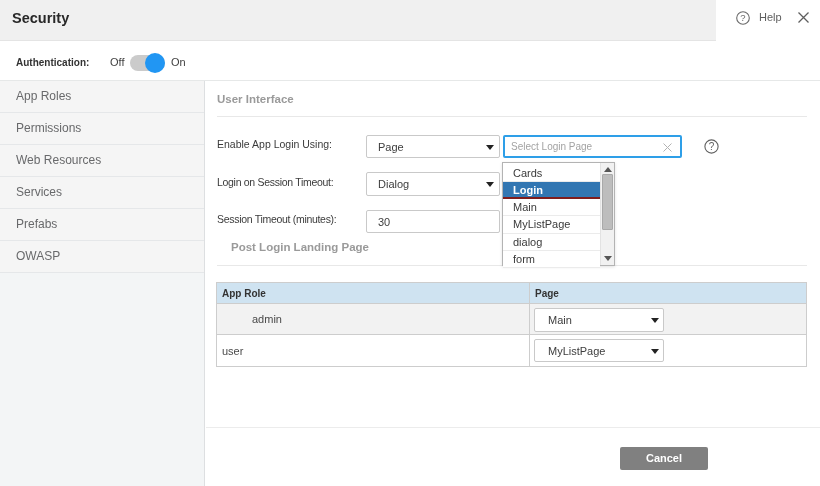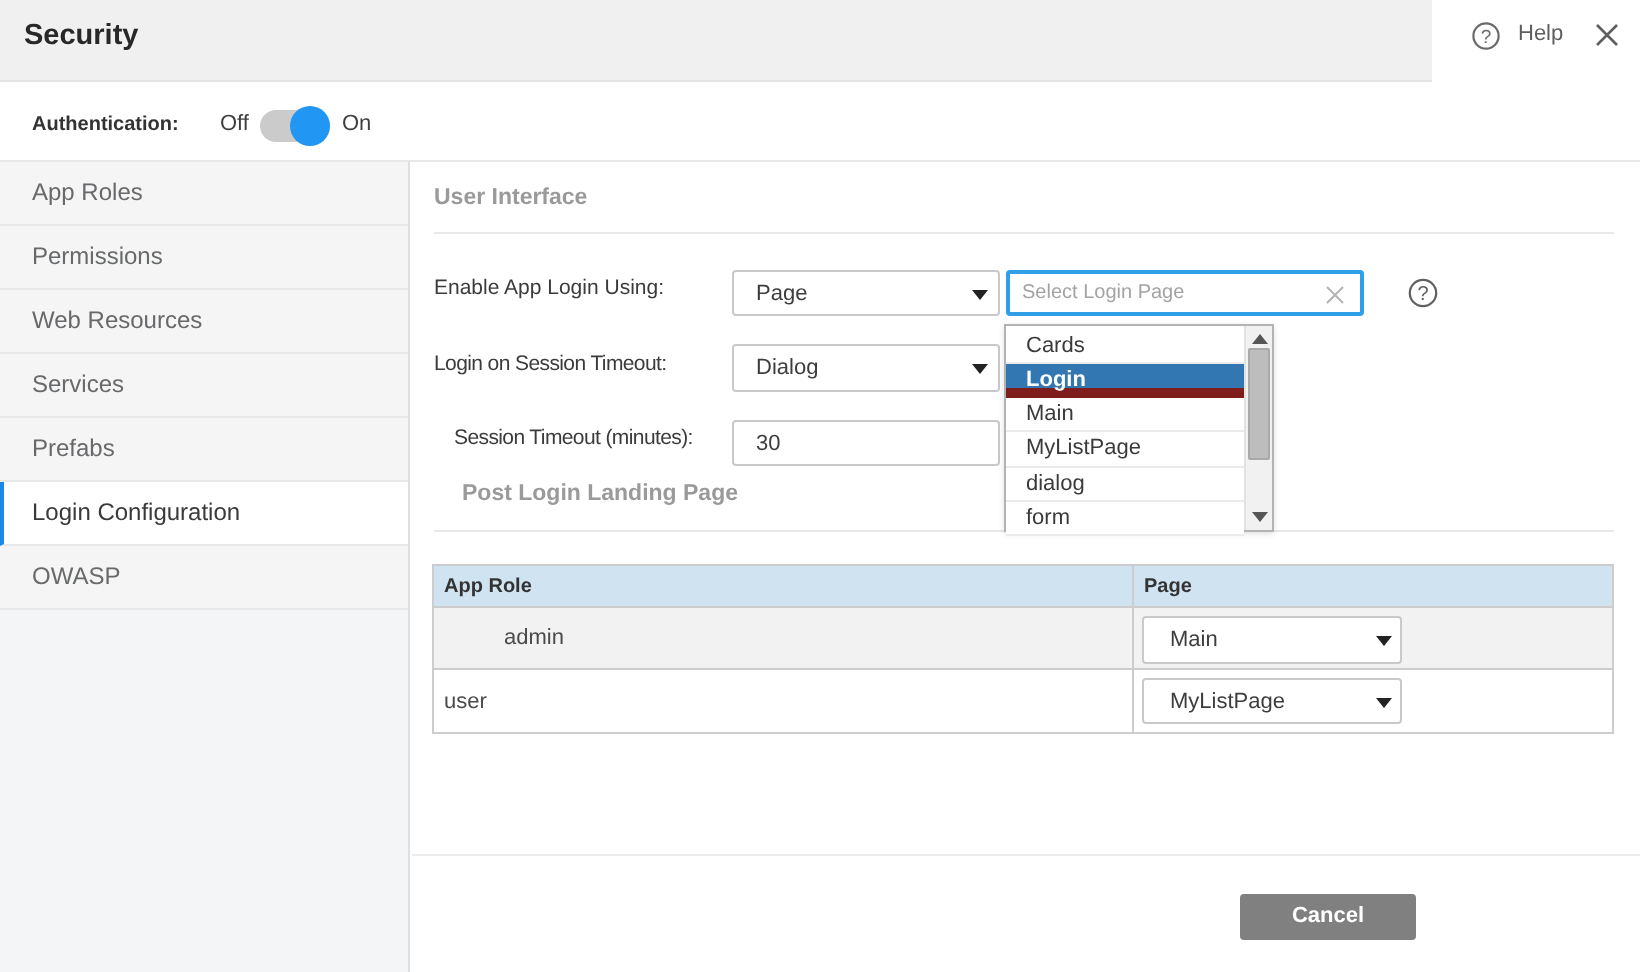--- a/index.html
+++ b/index.html
@@ -51,24 +51,24 @@
 .tsel { position:relative; width:130px; height:23px; border:1px solid #c9c9c9; border-radius:2px; background:#fff; margin-left:4px; }
 .tsel .txt { position:absolute; left:13px; top:50%; transform:translateY(-50%); font-size:11px; color:#3d3d3d; }
 .tsel .caret { right:4px; }
 
 
 .btn { position:absolute; top:367px; height:23px; border-radius:2px; color:#fff; font-size:11px; font-weight:bold; text-align:center; line-height:23px; }
 .btn.cancel { left:414px; width:88px; background:#808080; }
 .btn.save { left:511px; width:105px; background:#1a8ce8;margin-top:44px; }
 
 
-.dd { position:absolute; left:296px; top:82px; width:135px; height:104px; background:#fff; border:1px solid #b3b3b3; box-shadow:0 1px 3px rgba(0,0,0,0.12); z-index:5; }
+.dd { position:absolute; left:296px; top:82px; width:113px; height:104px; background:#fff; border:1px solid #b3b3b3; box-shadow:0 1px 3px rgba(0,0,0,0.12); z-index:5; }
 .dd .items { position:absolute; left:0; top:0; right:14px; bottom:0; }
 .dd .it { height:17.2px; line-height:16.5px; padding-left:10px; font-size:11px; color:#3a3a3a; background:#fff; border-bottom:1px solid #ebebeb; }
-.dd .it.sel { background:#3276b2; color:#fff; font-weight:bold; border-bottom:5px solid #7f1d1d; }
+.dd .it.sel { background:#3276b2; color:#fff; font-weight:bold; border-bottom:2px solid #7f1d1d; }
 .dd .sb { position:absolute; right:0; top:0; width:14px; height:102px; background:#f1f1f1; border-left:1px solid #e2e2e2; }
 .dd .sb .up { position:absolute; top:4px; left:3px; width:0; height:0; border-left:4px solid transparent; border-right:4px solid transparent; border-bottom:5px solid #555; }
 .dd .sb .dn { position:absolute; bottom:4px; left:3px; width:0; height:0; border-left:4px solid transparent; border-right:4px solid transparent; border-top:5px solid #555; }
 .dd .sb .th { position:absolute; top:11px; left:1px; width:11px; height:56px; background:#bdbdbd; border:1px solid #a9a9a9; border-radius:1px; }
 </style>
 </head>
 <body>
 <div id="app">
 
   <div class="hdr">
@@ -91,21 +91,20 @@
     <span class="on">On</span>
   </div>
   <div class="authline"></div>
 
   <div class="side">
     <div class="item">App Roles</div>
     <div class="item">Permissions</div>
     <div class="item">Web Resources</div>
     <div class="item">Services</div>
     <div class="item">Prefabs</div>
-    <div class="item sel">Login Configuration</div>
     <div class="item">OWASP</div>
   </div>
 
   <div class="content">
     <div class="h2" style="left:11px; top:13px;">User Interface</div>
     <div class="hline" style="left:11px; top:36px; width:590px;"></div>
 
     <div class="flabel" style="left:11px; top:58px;">Enable App Login Using:</div>
     <div class="selbox" style="left:160px; top:55px; width:134px; height:23px;">
         <span class="txt">Page</span>
@@ -121,32 +120,32 @@
       <circle cx="7.5" cy="7.5" r="6.6" fill="none" stroke="#606060" stroke-width="1.1"></circle>
       <text x="7.5" y="11" font-size="10" fill="#606060" text-anchor="middle" font-family="Liberation Sans">?</text>
     </svg>
 
     <div class="flabel" style="left:11px; top:96px; letter-spacing:-0.3px;">Login on Session Timeout:</div>
     <div class="selbox" style="left:160px; top:92px; width:134px; height:24px;">
         <span class="txt">Dialog</span>
         <span class="caret"></span>
       </div>
 
-    <div class="flabel" style="left:21px; top:133px; letter-spacing:-0.3px;text-align:right;">Session Timeout (minutes):</div>
+    <div class="flabel" style="left:11px; top:133px; letter-spacing:-0.3px;text-align:right;">Session Timeout (minutes):</div>
     <div class="selbox" style="left:160px; top:130px; width:134px; height:23px;">
         <span class="txt">30</span>
       </div>
 
     <div class="h2" style="left:25px; top:161px;">Post Login Landing Page</div>
     <div class="hline" style="left:11px; top:185px; width:590px;"></div>
 
     <table class="grid">
       <tbody>
           <tr>
-            <th style="width:350px;margin-top:28px;">App Role</th>
+            <th style="width:313px;margin-top:28px;">App Role</th>
             <th>Page</th>
           </tr>
       <tr class="r1">
             <td>admin</td>
             <td class="sc">
               <div class="tsel">
                 <span class="txt">Main</span>
                 <span class="caret"></span>
               </div>
             </td>

